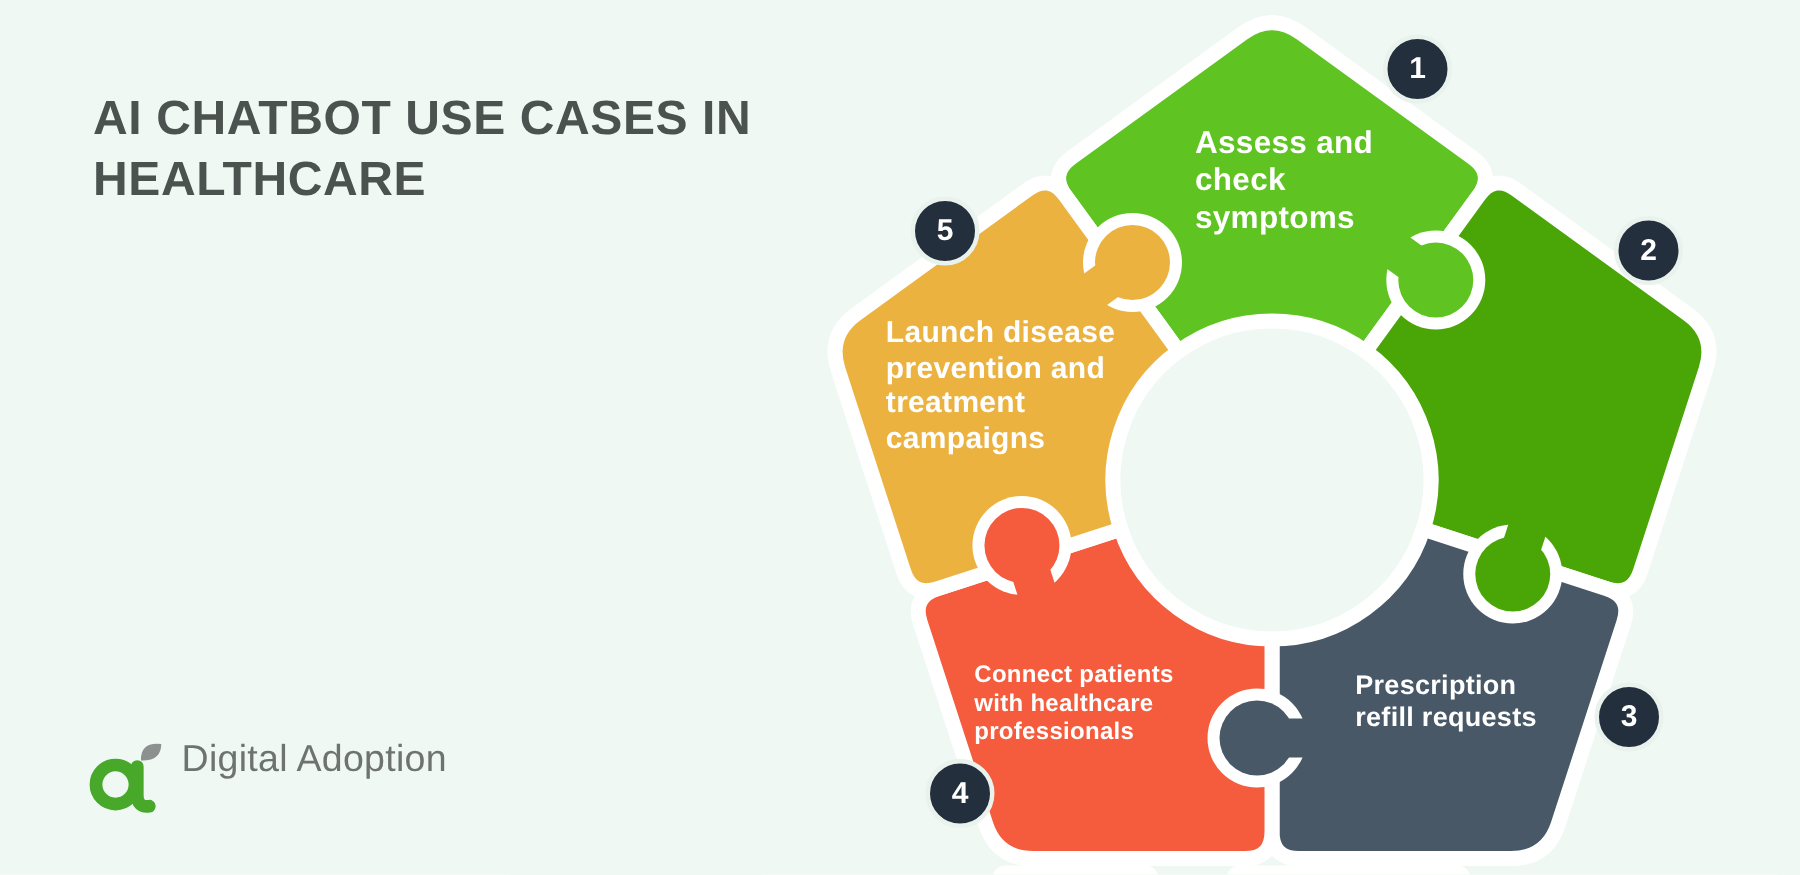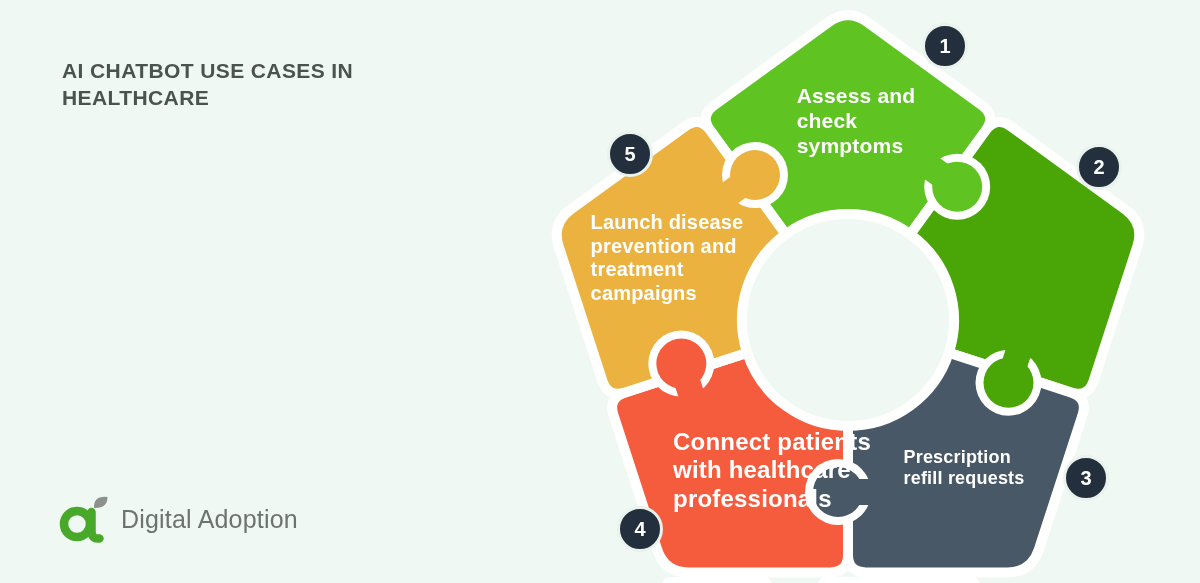--- a/index.html
+++ b/index.html
@@ -6,21 +6,21 @@
   .stage{
     position:relative;
     width:1200px;height:583px;
     background:#eff8f2;
     overflow:hidden;
     font-family:"Liberation Sans", sans-serif;
   }
   .title{
     position:absolute;left:62px;top:58px;
     margin:0;
-    font-size:21px;font-weight:700;
+    font-size:32px;font-weight:700;
     color:#4b5250;
     line-height:1.28;
     letter-spacing:.4px;
     white-space:pre-line;
   }
   #puzzle{position:absolute;left:0;top:0;}
   .plabel{
     position:absolute;
     transform:translate(-50%,-50%);
     color:#ffffff;
@@ -37,21 +37,21 @@
     border-radius:50%;
     background:#232f3c;
     border:3px solid #e9f2ec;
     transform:translate(-50%,-50%);
     display:flex;align-items:center;justify-content:center;
     color:#ffffff;font-size:20px;font-weight:700;
     box-sizing:border-box;
   }
   .logo{
     position:absolute;left:58px;top:492px;
-    display:flex;align-items:center;height:54px;
+    display:flex;height:54px;
   }
   .logo-text{
     margin-left:9px;
     font-size:25px;
     color:#6e7371;
     font-weight:500;
     letter-spacing:.2px;
   }
   .croptab{
     position:absolute;
@@ -89,21 +89,21 @@
       <circle cx="681.3" cy="363.6" r="33" fill="#ffffff"></circle>
       <line x1="681.3" y1="363.6" x2="694.9" y2="405.5" stroke="#f55c3d" stroke-width="26"></line>
       <circle cx="681.3" cy="363.6" r="25" fill="#f55c3d"></circle>
     </svg>
 
   <div class="plabel" style="left:856px;top:121px;font-size:21px">Assess and
 check
 symptoms</div>
   <div class="plabel" style="left:964px;top:468px;font-size:18px">Prescription
 refill requests</div>
-  <div class="plabel" style="left:772px;top:470px;font-size:24px">Connect patients
+  <div class="plabel" style="left:716px;top:470px;font-size:16px">Connect patients
 with healthcare
 professionals</div>
   <div class="plabel" style="left:667px;top:258px;font-size:20px">Launch disease
 prevention and
 treatment
 campaigns</div>
 
   <div class="badge" style="left: 945px; top: 46px; background: rgb(35, 47, 60); border-color: rgb(233, 242, 236); color: rgb(255, 255, 255);">
       <span>1</span>
     </div>

